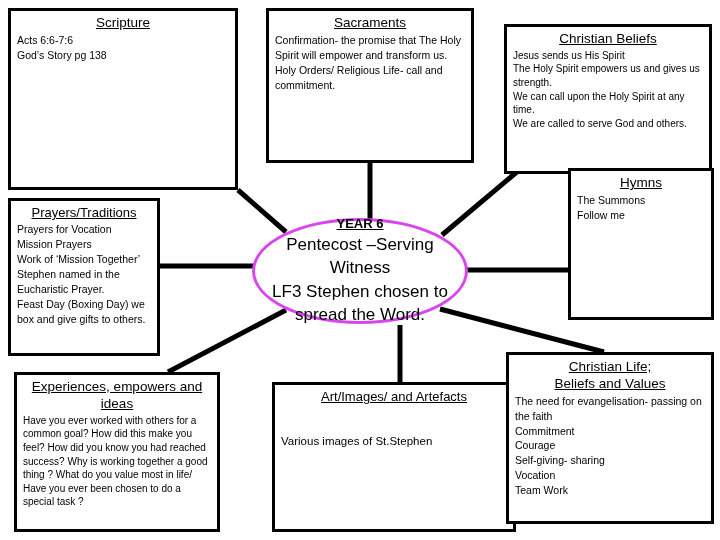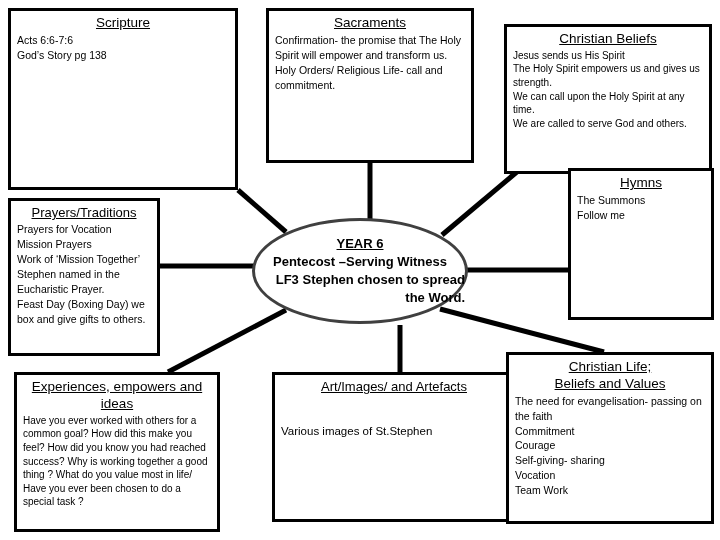--- a/index.html
+++ b/index.html
@@ -64,51 +64,51 @@
     margin-top: 28px;
   }
 
   
   #box-scripture    { left: 8px;   top: 8px;   width: 230px; height: 182px; }
   #box-sacraments   { left: 266px; top: 8px;   width: 208px; height: 155px; }
   #box-beliefs      { left: 504px; top: 24px;   width: 208px; height: 150px; }
   #box-hymns        { left: 568px; top: 168px; width: 146px; height: 152px; }
   #box-prayers      { left: 8px;   top: 198px; width: 152px; height: 158px; }
   #box-experiences  { left: 14px;  top: 372px; width: 206px; height: 160px; }
-  #box-art          { left: 272px; top: 372px; width: 244px; height: 150px; }
+  #box-art          { left: 272px; top: 382px; width: 244px; height: 150px; }
   #box-christlife   { left: 506px; top: 352px; width: 208px; height: 172px; }
 
   
   #centre-ellipse {
     position: absolute;
     left: 252px;
     top: 218px;
     width: 216px;
     height: 106px;
-    border: 3px solid #404040;
+    border: 3px solid #d946ef;
     border-radius: 50%;
     background: #ffffff;
     box-sizing: border-box;
     z-index: 4;
     display: flex;
     flex-direction: column;
     align-items: center;
     justify-content: center;
   }
   #centre-ellipse .ct-title {
     font-weight: bold;
     text-decoration: underline;
     font-size: 13px;
     line-height: 1.35;
   }
   #centre-ellipse .ct-line {
-    font-weight: bold;
-    font-size: 13px;
+    font-weight: normal;
+    font-size: 17px;
     line-height: 1.38;
-    text-align: right;
+    text-align: center;
     white-space: pre-line;
   }
 </style>
 </head>
 <body>
 
 <div id="canvas">
 
   <svg id="connectors" viewBox="0 0 720 540" width="720" height="540" xmlns="http://www.w3.org/2000/svg">
 

